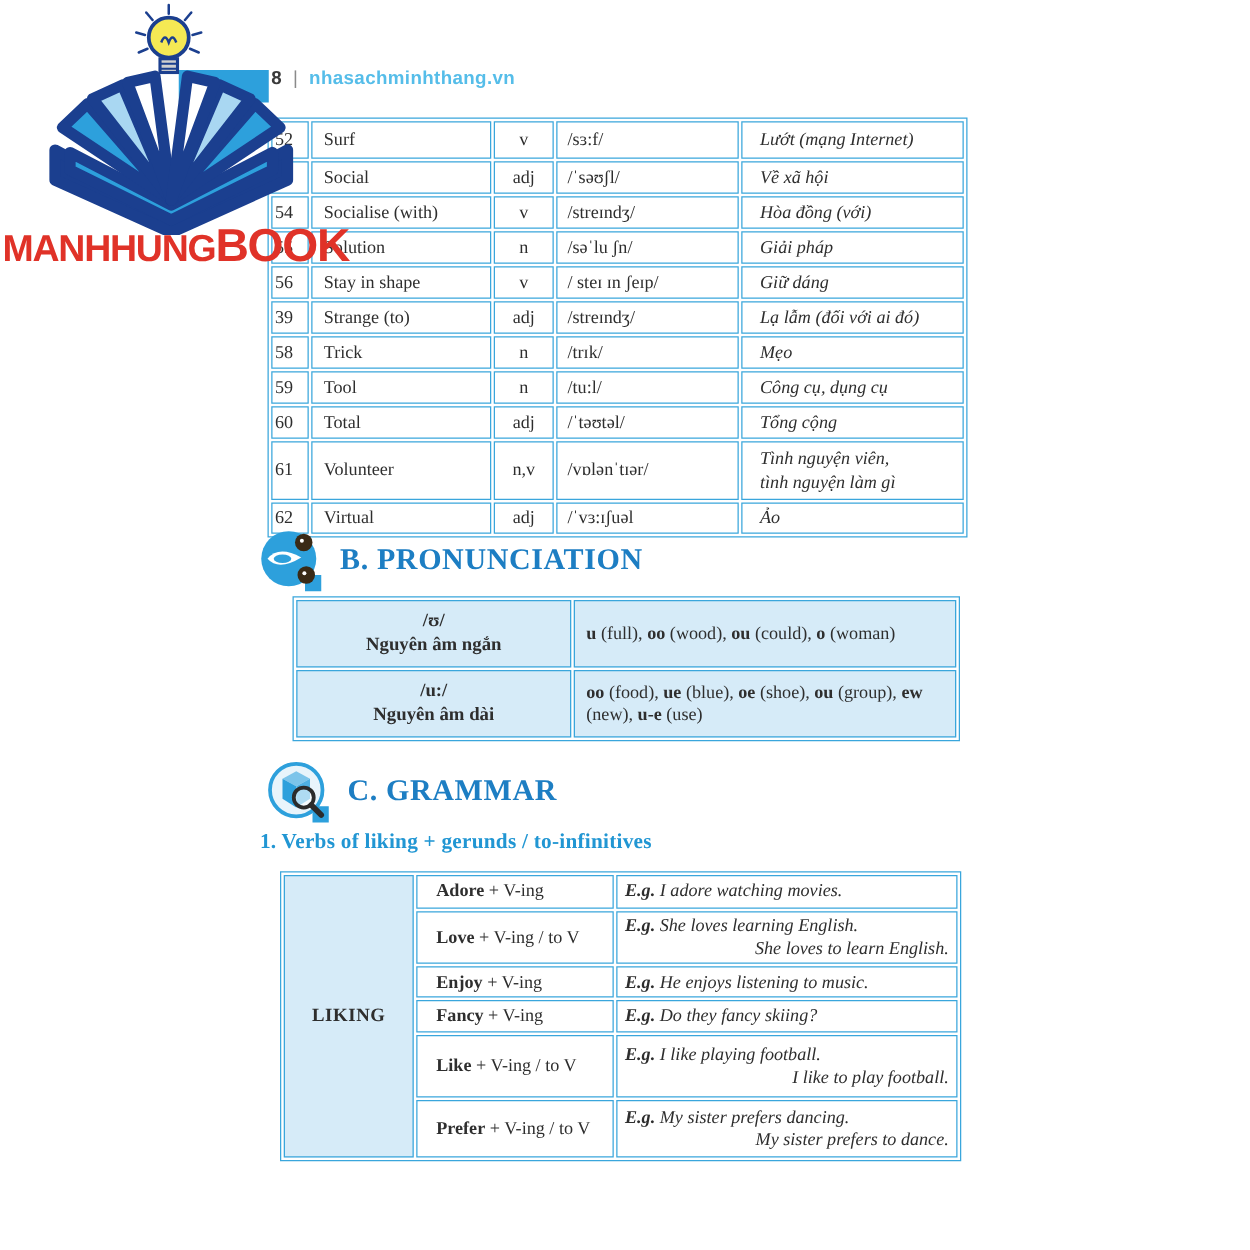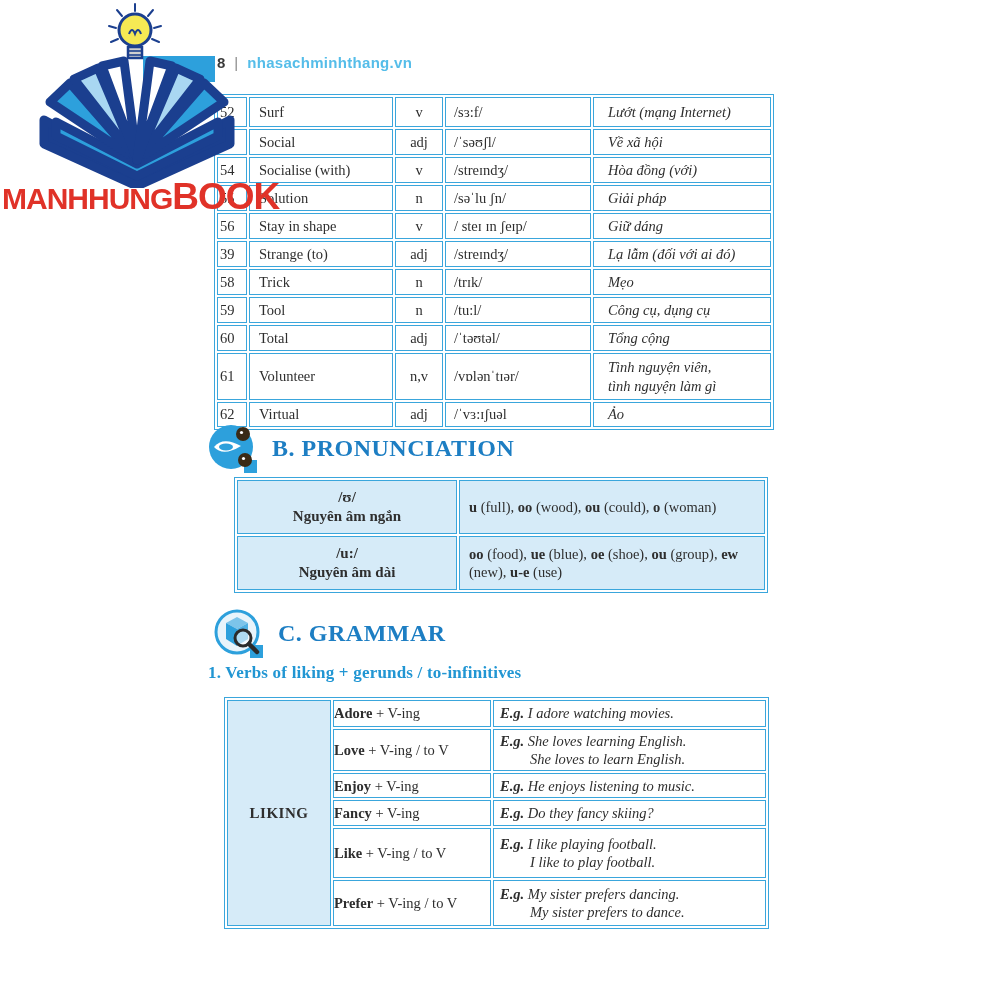--- a/index.html
+++ b/index.html
@@ -59,31 +59,31 @@
   .pron .sound{font-size:15px;}
   .pron .sound-label{font-size:15px;}
   .pron td.pron-ex{padding-left:9px;font-size:14.5px;}
   .pron .seg-b{font-weight:bold;}
 
   
   .gram-sub{position:absolute;left:208px;top:663px;color:#2196d3;font-weight:bold;
     font-size:17px;z-index:2;letter-spacing:.2px;}
   .gram{position:absolute;left:224px;top:697px;width:541px;z-index:2;}
   .gram td.cat{background:#d6ebf8;text-align:center;font-weight:bold;font-size:15px;letter-spacing:.5px;}
-  .gram td.pattern{padding-left:0;font-family:Liberation Serif, serif;}
+  .gram td.pattern{padding-left:15px;font-family:Liberation Serif, serif;}
   .gram td.pattern b{font-weight:bold;}
   .gram tr.r1{height:27px;}
   .gram tr.r2{height:32px;}
   .gram tr.r3{height:25px;}
   .gram tr.r4{height:26px;}
   .gram tr.r5{height:50px;}
   .gram tr.r6{height:46px;}
   .eg{font-weight:bold;font-style:italic;}
   .ex{font-style:italic;}
-  .eg-line2{margin-left:30px;font-style:italic;}
+  .eg-line2{margin-left:30px;font-style:italic;text-align:right;}
 </style>
 </head>
 <body>
 
 <div class="blue-tab"></div>
 
 <div class="page-header">
   <span class="page-num">8</span>
   <span class="head-sep">|</span>
   <span class="site-url">nhasachminhthang.vn</span>

